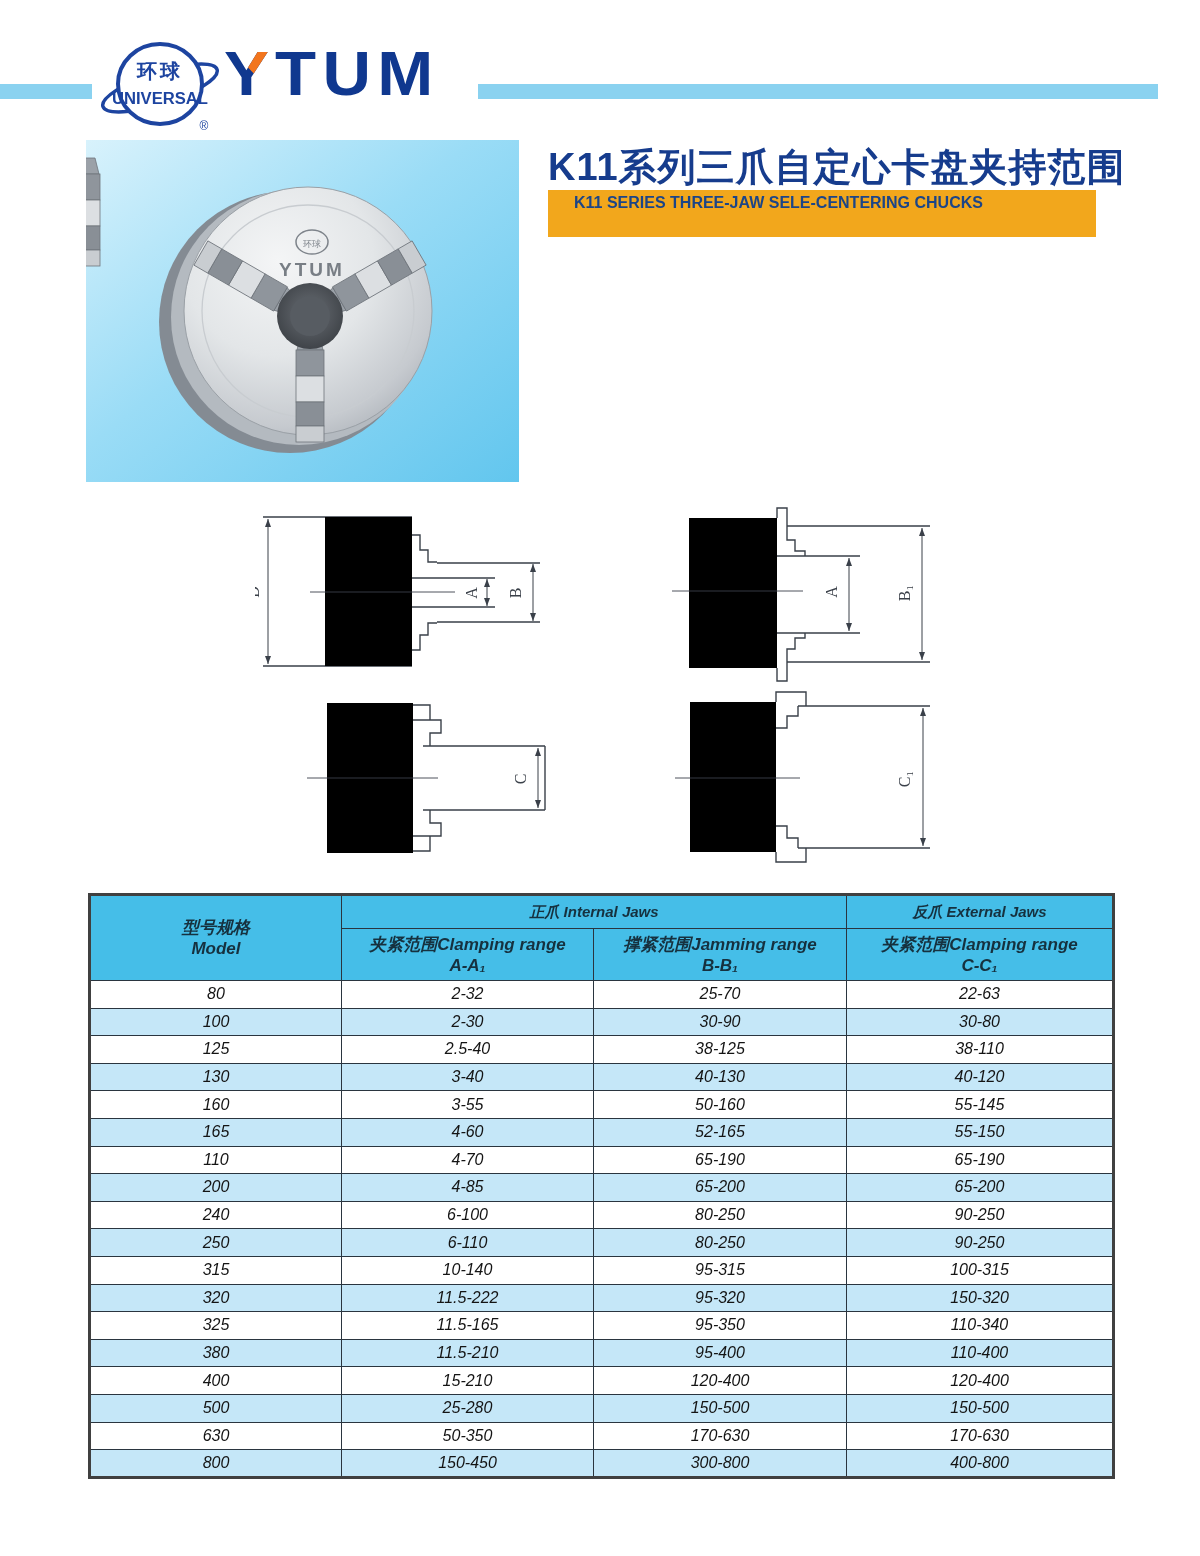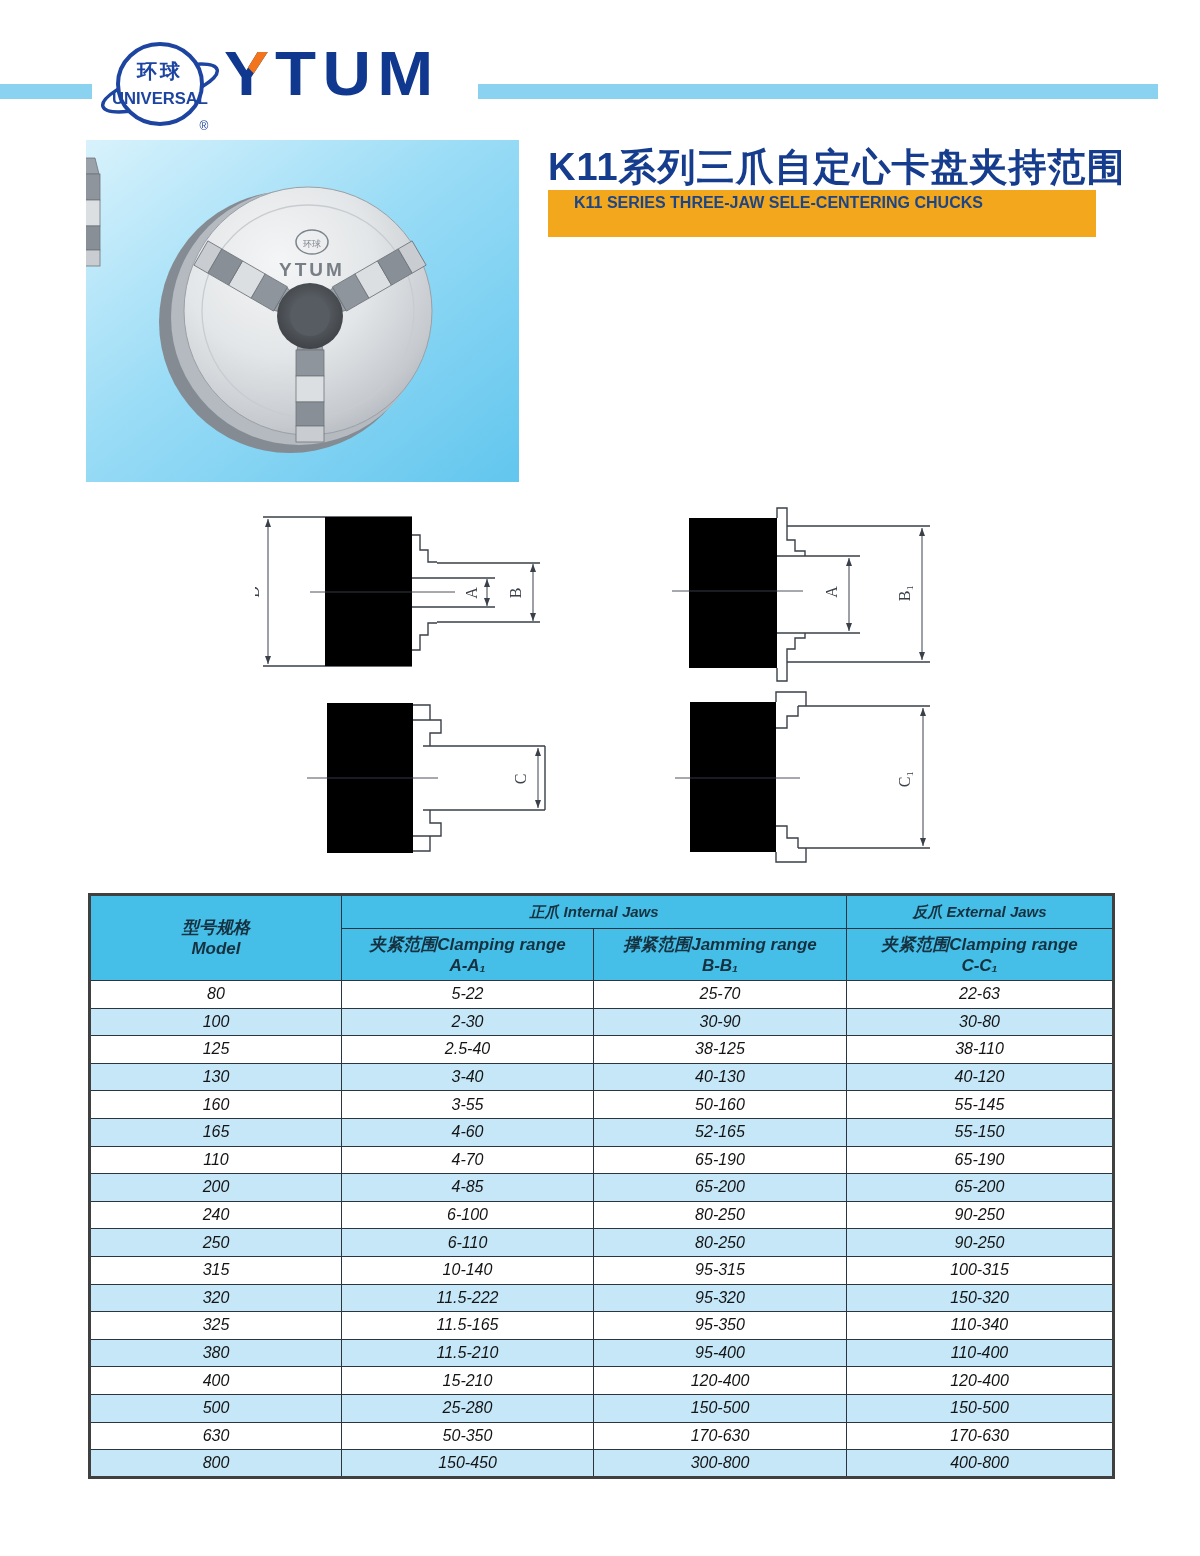--- a/index.html
+++ b/index.html
@@ -194,21 +194,21 @@
           </th>
           <th class="sh">
             <div>夹紧范围Clamping range</div>
             <div>C-C₁</div>
           </th>
         </tr>
       </thead>
       <tbody>
         <tr>
             <td>80</td>
-            <td>5-22</td>
+            <td>2-32</td>
             <td>25-70</td>
             <td>22-63</td>
           </tr>
         <tr>
             <td>100</td>
             <td>2-30</td>
             <td>30-90</td>
             <td>30-80</td>
           </tr>
         <tr>

